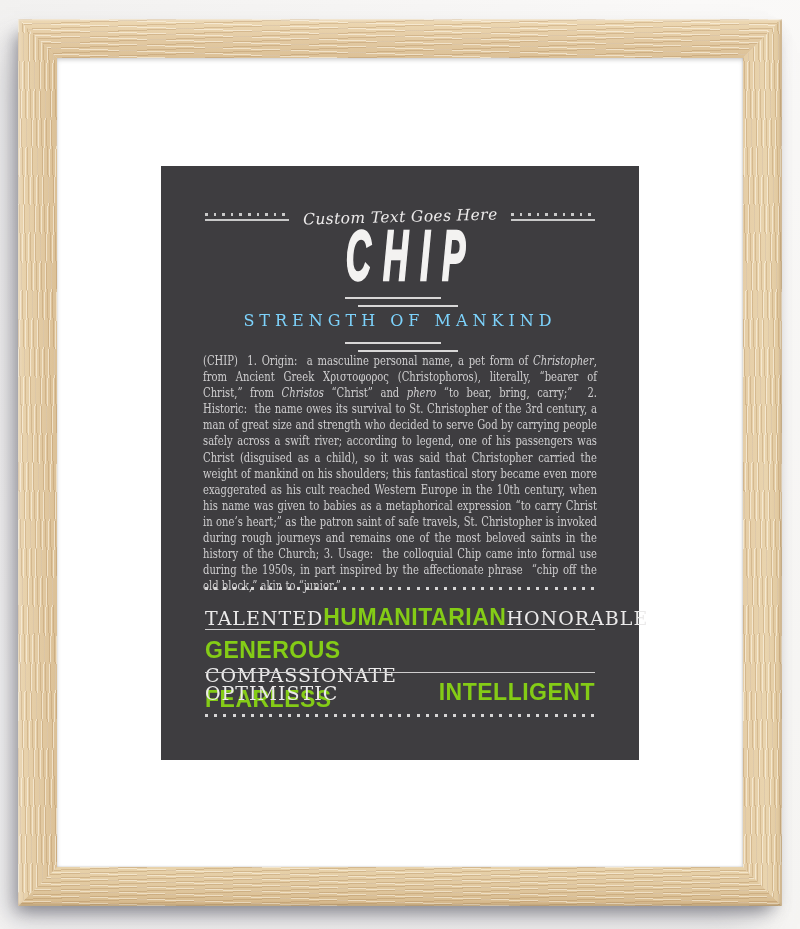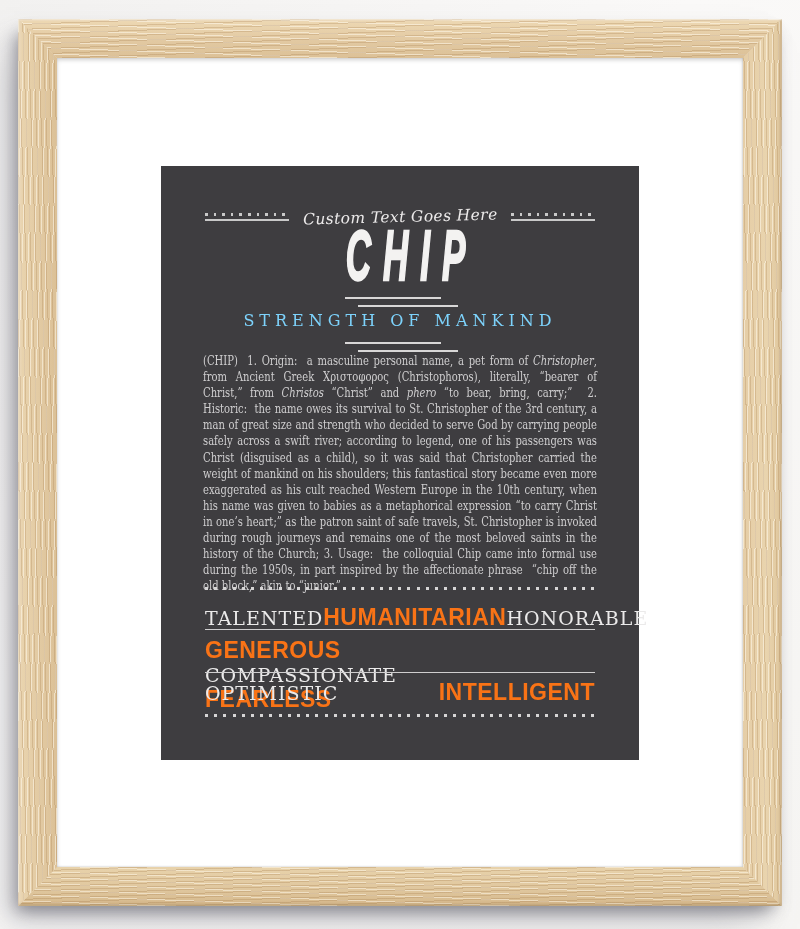--- a/index.html
+++ b/index.html
@@ -89,21 +89,21 @@
 
   
   .dotline { position:absolute; left:44px; width:390px; height:3px;
              background:repeating-linear-gradient(90deg,#d6d5d5 0 3px,transparent 3px 9.2px); }
   .d-top { top:421px; } .d-bottom { top:548px; }
   .trait-row { position:absolute; left:44px; width:390px; display:flex;
                justify-content:space-between; align-items:baseline; white-space:nowrap; }
   .tr-1 { top:429px;margin-top:9px; } .tr-2 { top:471px;flex-direction:column; } .tr-3 { top:513px; }
   .t-serif { font-family:"DejaVu Serif", serif; font-size:19px; letter-spacing:1px; color:#ebeaea; }
   .t-bold  { font-family:"Liberation Sans", sans-serif; font-weight:700; font-size:23px;
-             letter-spacing:0.5px; color:#f97316; }
+             letter-spacing:0.5px; color:#84cc16; }
   .sep { position:absolute; left:44px; width:390px; height:1.4px; background:#cfcecf; }
   .sep-1 { top:463px; } .sep-2 { top:506px; }
 </style>
 </head>
 <body>
 
 <div class="canvas">
   <div class="frame">
     <div class="frame-side f-top"></div>
     <div class="frame-side f-bottom"></div>

